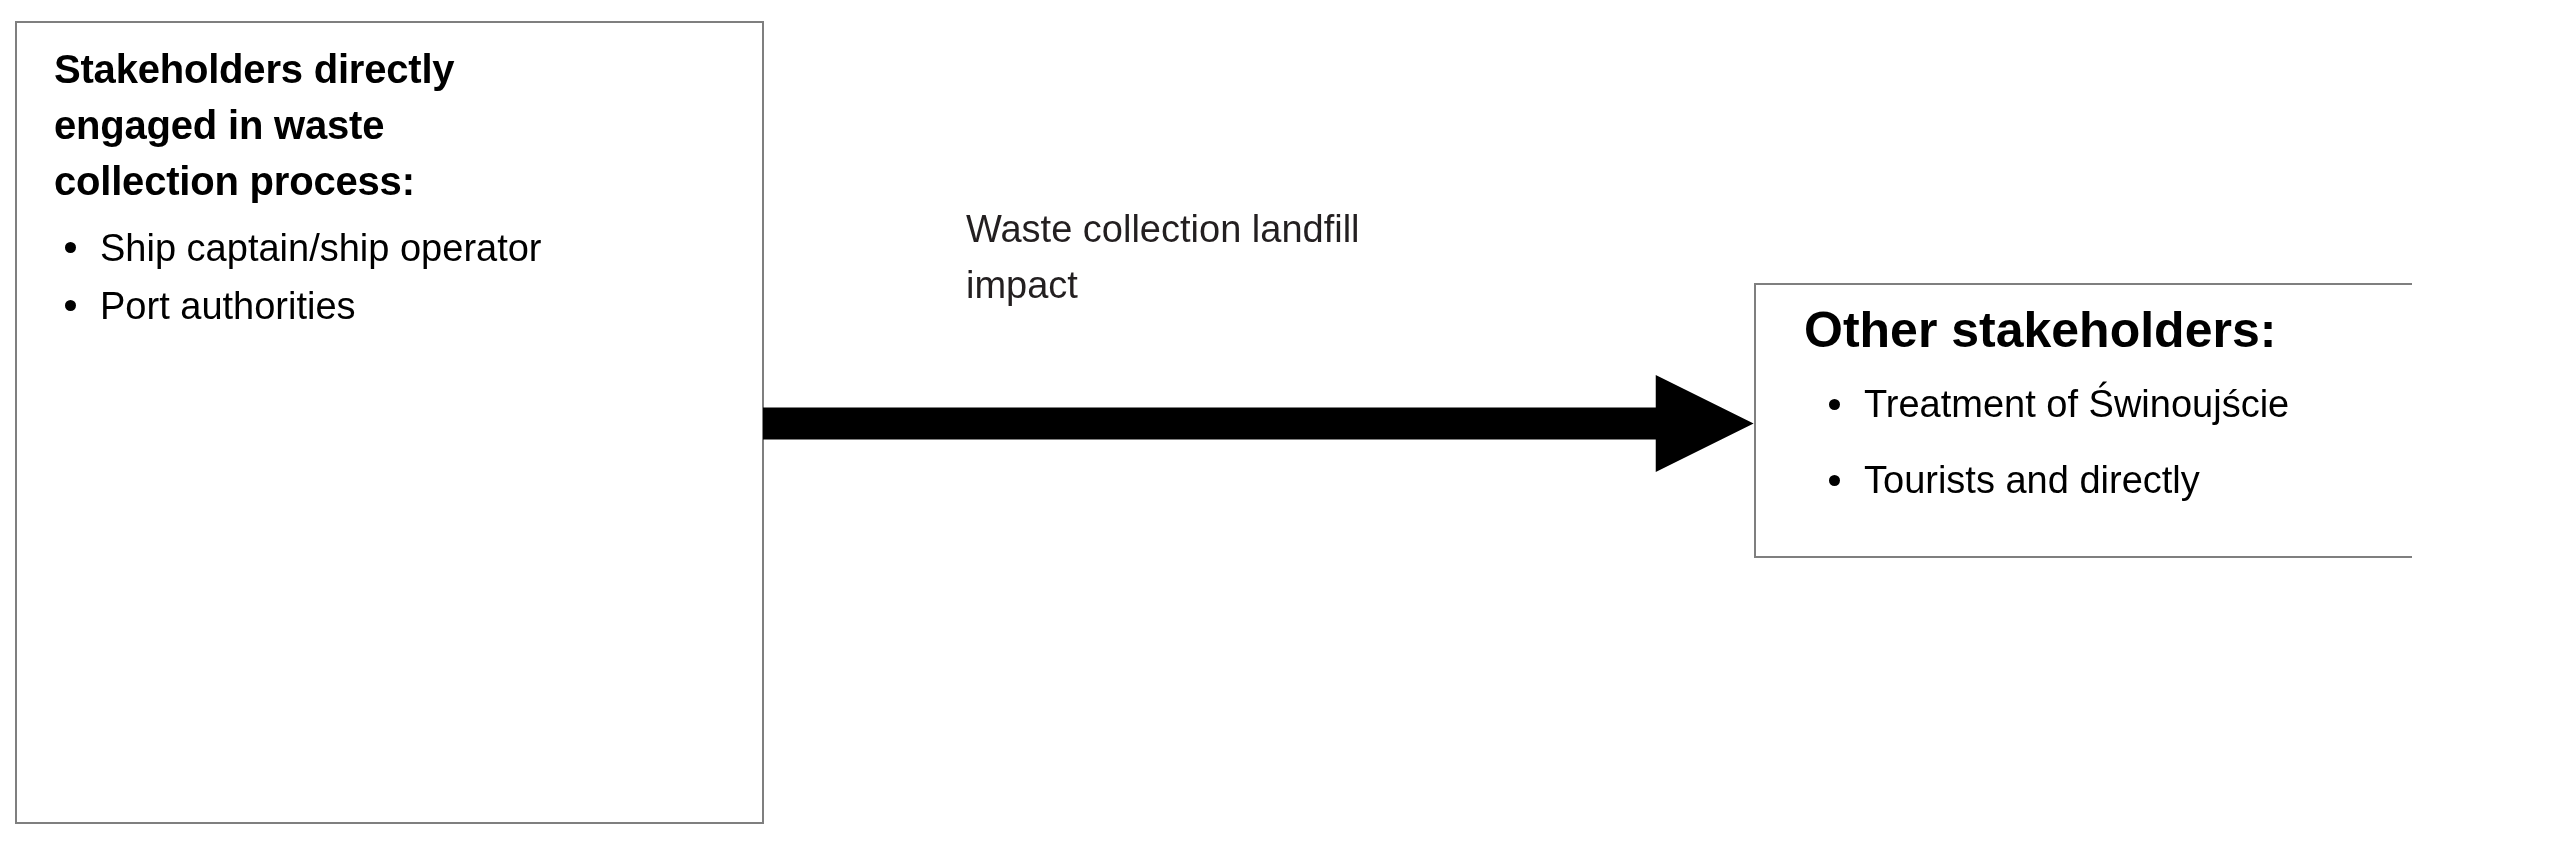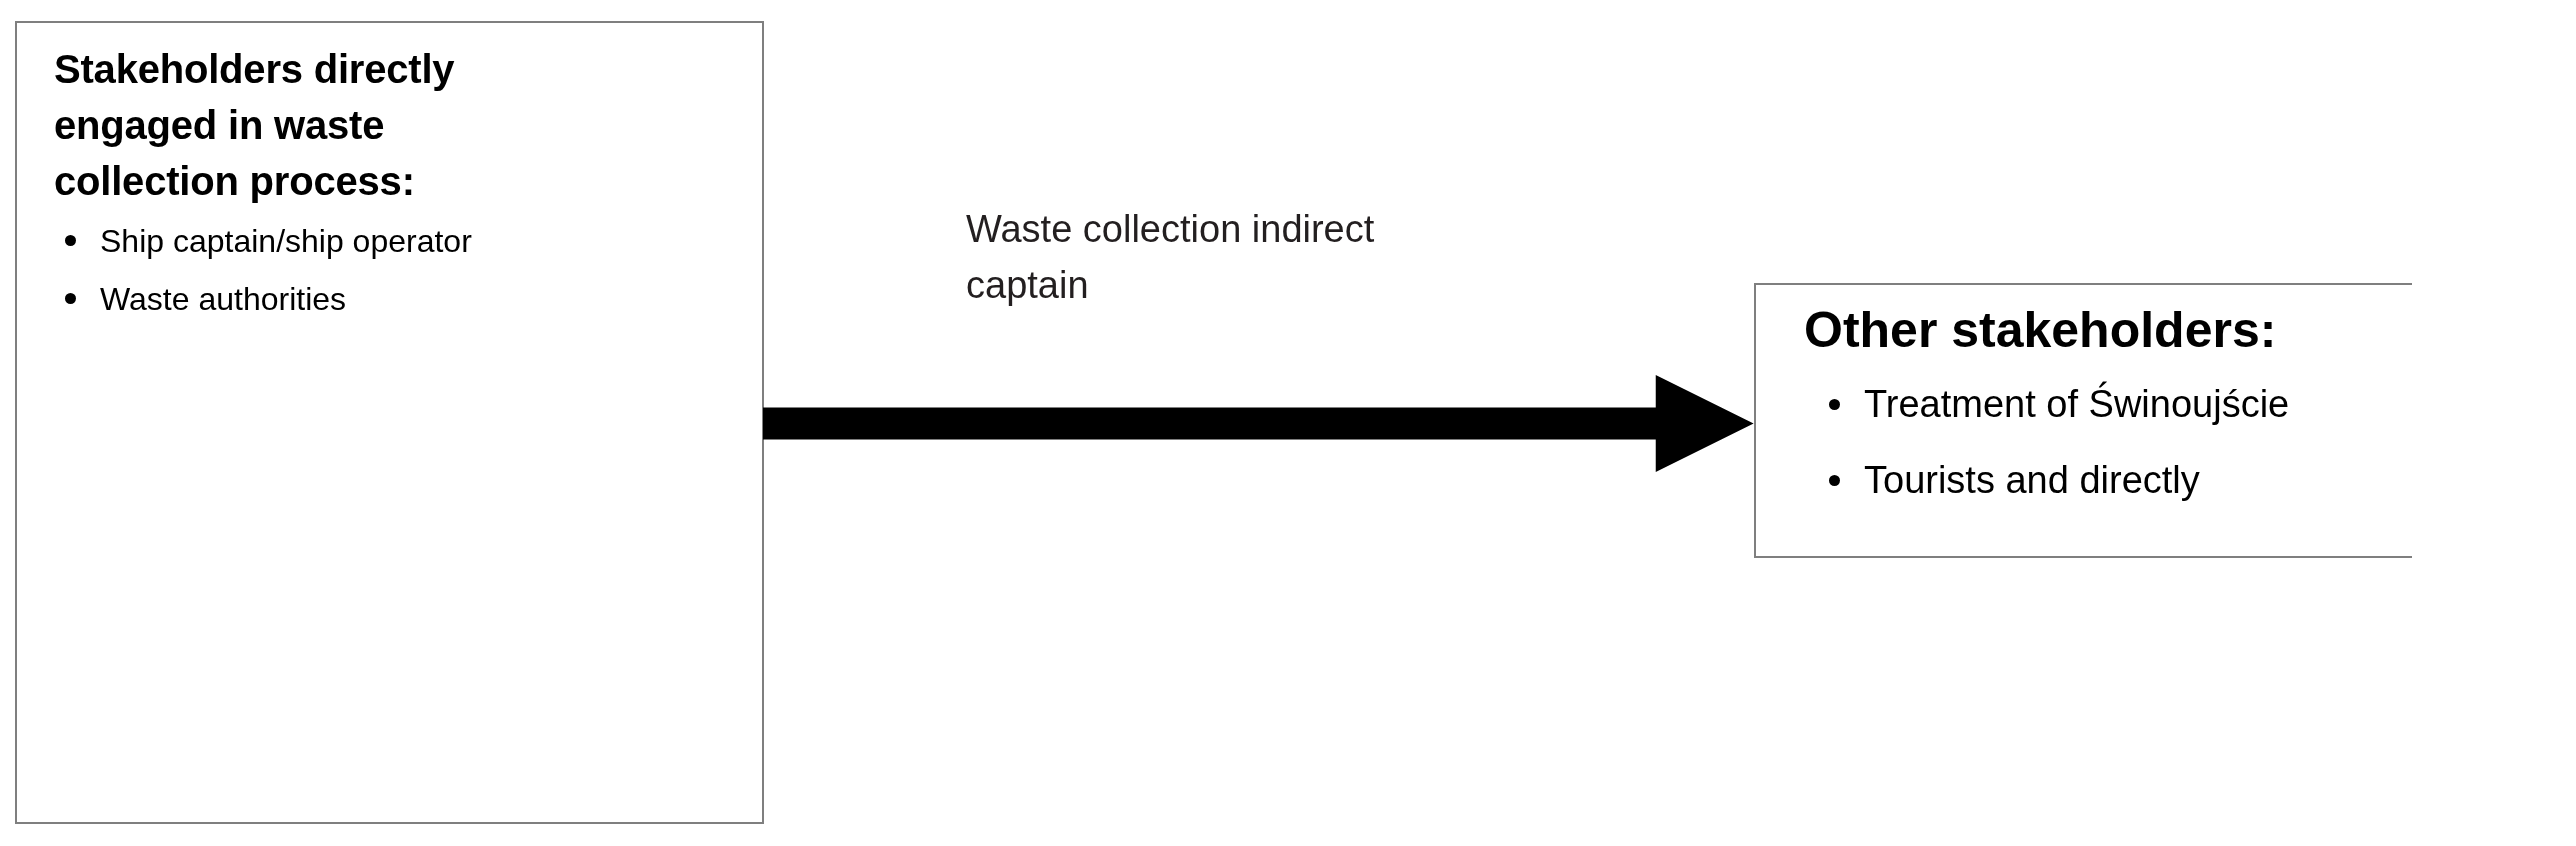--- a/index.html
+++ b/index.html
@@ -82,23 +82,23 @@
     position: absolute;
     left: 11px;
     width: 11px;
     height: 11px;
     border-radius: 50%;
     background: #000000;
   }
 
   #left-list {
     left: 37px;
-    top: 189px;
+    top: 196px;
     width: 525px;
-    font-size: 32px;
+    font-size: 38px;
     line-height: 58px;
   }
   #left-list .dot { top: 23px; }
 
   #right-list {
     left: 62px;
     top: 81px;
     width: 685px;
     font-size: 38px;
     line-height: 76px;
@@ -134,26 +134,26 @@
   <div class="node-box" id="left-box">
     <div class="box-title" id="left-title">Stakeholders directly engaged in waste collection process:</div>
 
     <ul class="bullet-list" id="left-list">
       <li class="bullet-item">
         <span class="dot"></span>
         <span>Ship captain/ship operator</span>
       </li>
       <li class="bullet-item">
         <span class="dot"></span>
-        <span>Waste authorities</span>
+        <span>Port authorities</span>
       </li>
     </ul>
   </div>
 
-  <div id="edge-label">Waste collection indirect captain</div>
+  <div id="edge-label">Waste collection landfill impact</div>
 
   <svg id="arrow" viewBox="0 0 1248 132" preserveAspectRatio="none">
     <polygon points="0,46 1122,46 1122,5 1245,66 1122,127 1122,86 0,86" fill="#000000"></polygon>
   </svg>
 
   <div class="node-box" id="right-box">
     <div class="box-title" id="right-title">Other stakeholders:</div>
 
     <ul class="bullet-list" id="right-list">
       <li class="bullet-item">

